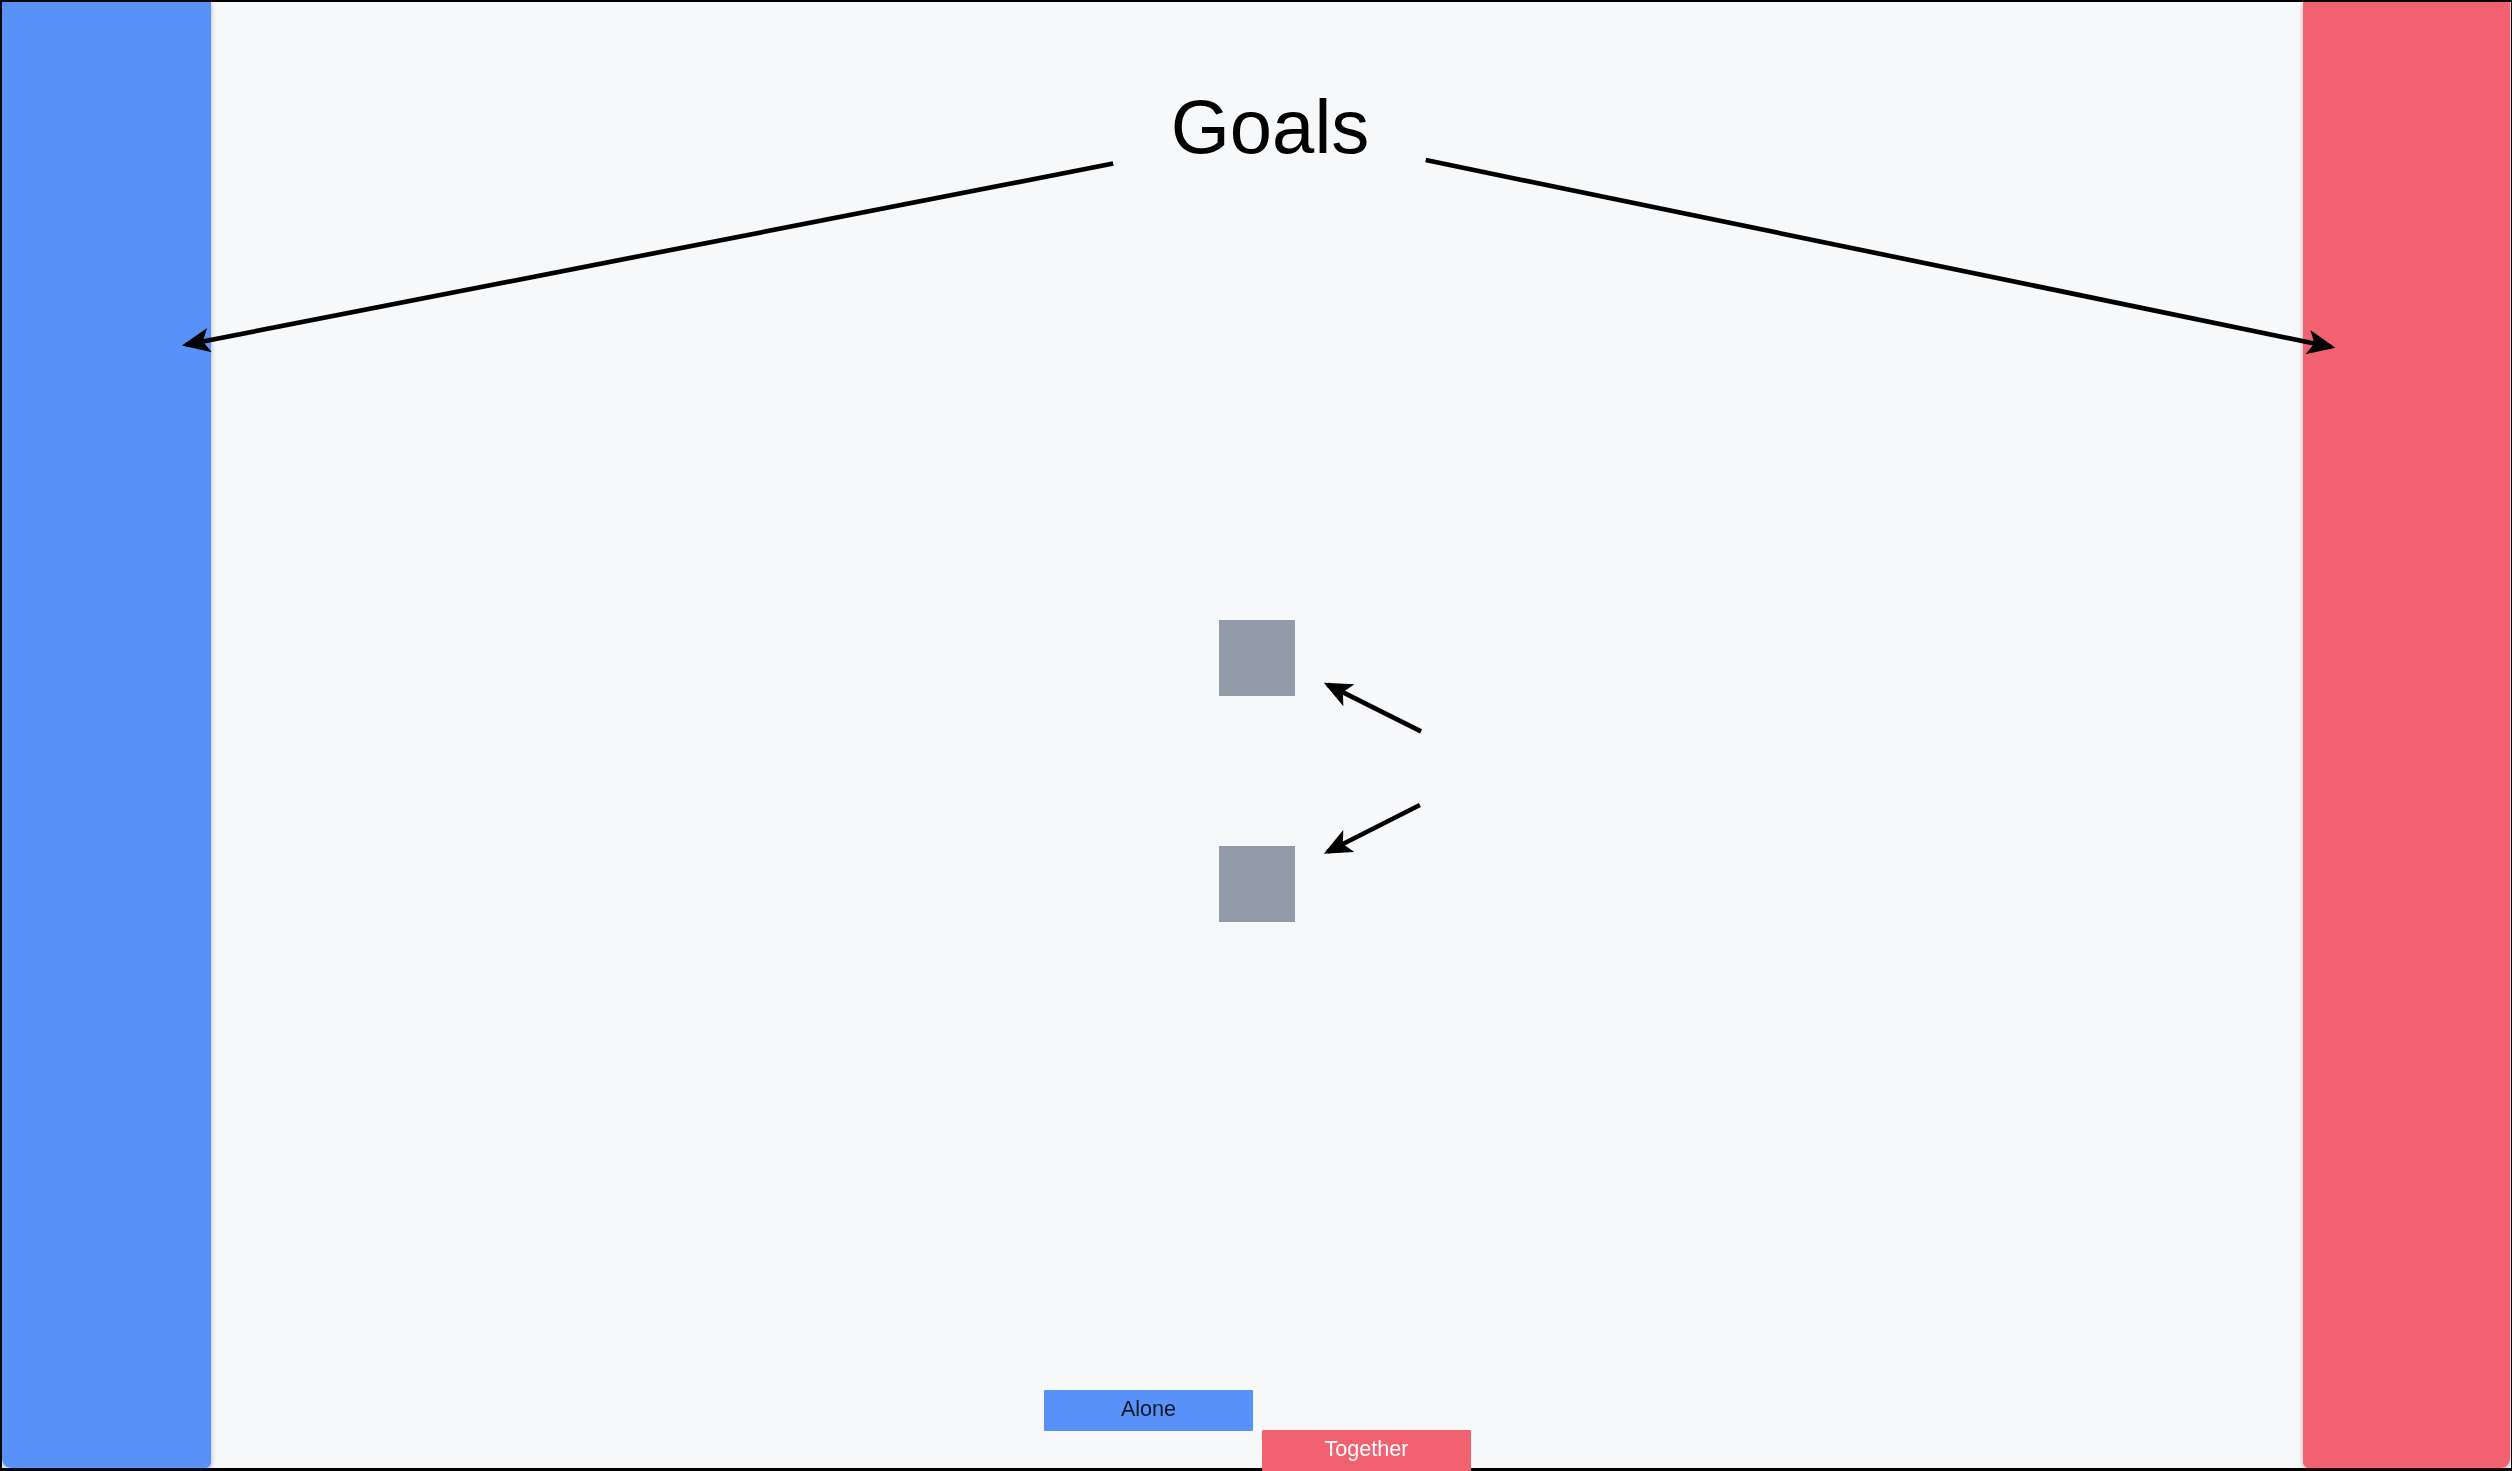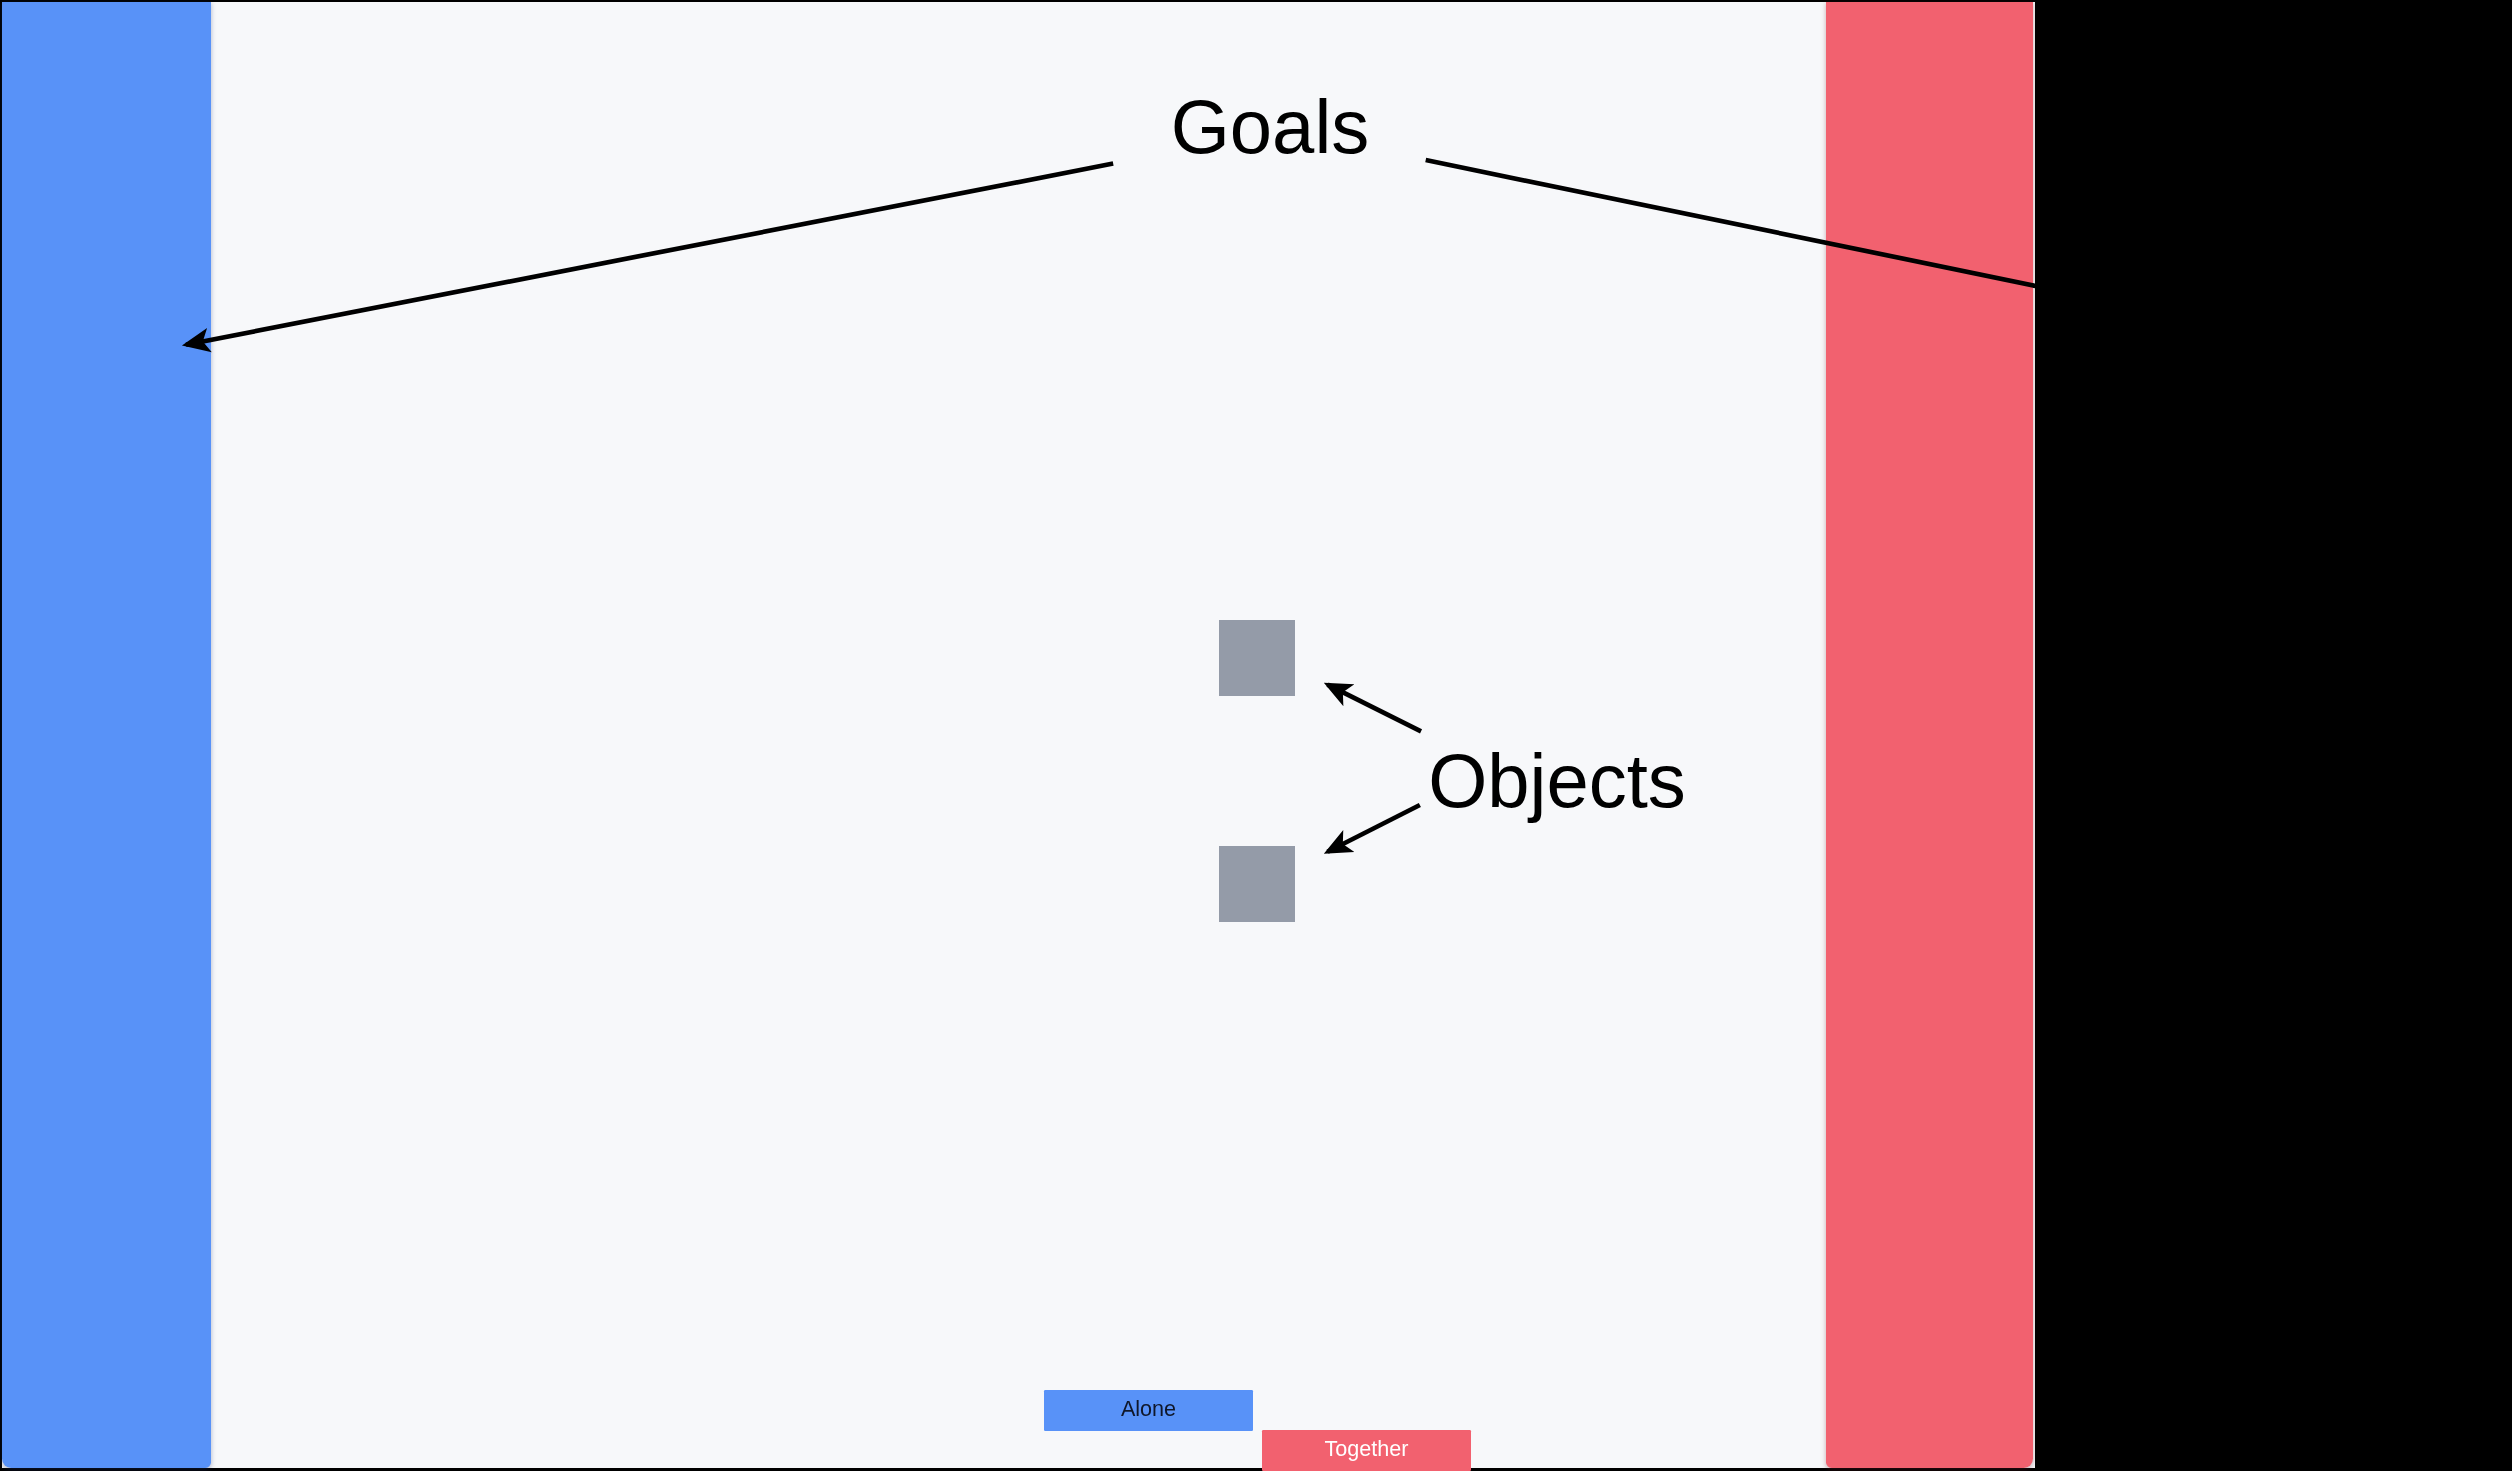--- a/index.html
+++ b/index.html
@@ -2,25 +2,24 @@
 <html style="font-size:9.4px"><head>
 <meta charset="utf-8">
 <style>
   html, body { margin: 0; padding: 0; }
   body {
     background: #000000;
     font-family: "Liberation Sans", sans-serif;
   }
   .canvas {
     position: relative;
-    width: 2008px;
+    width: 2512px;
     height: 1471px;
     background: #000000;
     overflow: hidden;
-    padding-left: 27px;
   }
   
   .field {
     position: absolute;
     left: 1.8px; top: 1.8px;
     width: 2509px; height: 1466px;
     background: #F7F8FA;
   }
   .goal {
     position: absolute;
@@ -91,21 +90,20 @@
   <div class="goal goal-left" style="background-color: rgb(88, 146, 248);"></div>
 
   <div class="goal goal-right" style="background-color: rgb(242, 97, 111);"></div>
 
   <div class="square square-1" style="background-color: rgb(148, 155, 168);"></div>
 
   <div class="square square-2" style="background-color: rgb(148, 155, 168);"></div>
 
   <div class="anno-label goals-label" style="color: rgb(0, 0, 0);">Goals</div>
 
-  <div class="anno-label objects-label" style="color: rgb(0, 0, 0);">Objects</div>
 
   <svg class="arrows" viewBox="0 0 4299 2518" xmlns="http://www.w3.org/2000/svg">
     <defs>
       <marker id="arrowhead" viewBox="0 0 10 10" refX="8.5" refY="5" markerWidth="6" markerHeight="6" orient="auto-start-reverse">
         <path d="M 0 0.6 L 10 5 L 0 9.4 L 2.4 5 z" fill="#000000"></path>
       </marker>
     </defs>
     <line x1="1905" y1="280" x2="318" y2="590" stroke="#000000" stroke-width="8" marker-end="url(#arrowhead)"></line>
     <line x1="2440" y1="274" x2="3990" y2="594" stroke="#000000" stroke-width="8" marker-end="url(#arrowhead)"></line>
     <line x1="2432" y1="1252" x2="2272" y2="1172" stroke="#000000" stroke-width="8" marker-end="url(#arrowhead)"></line>

